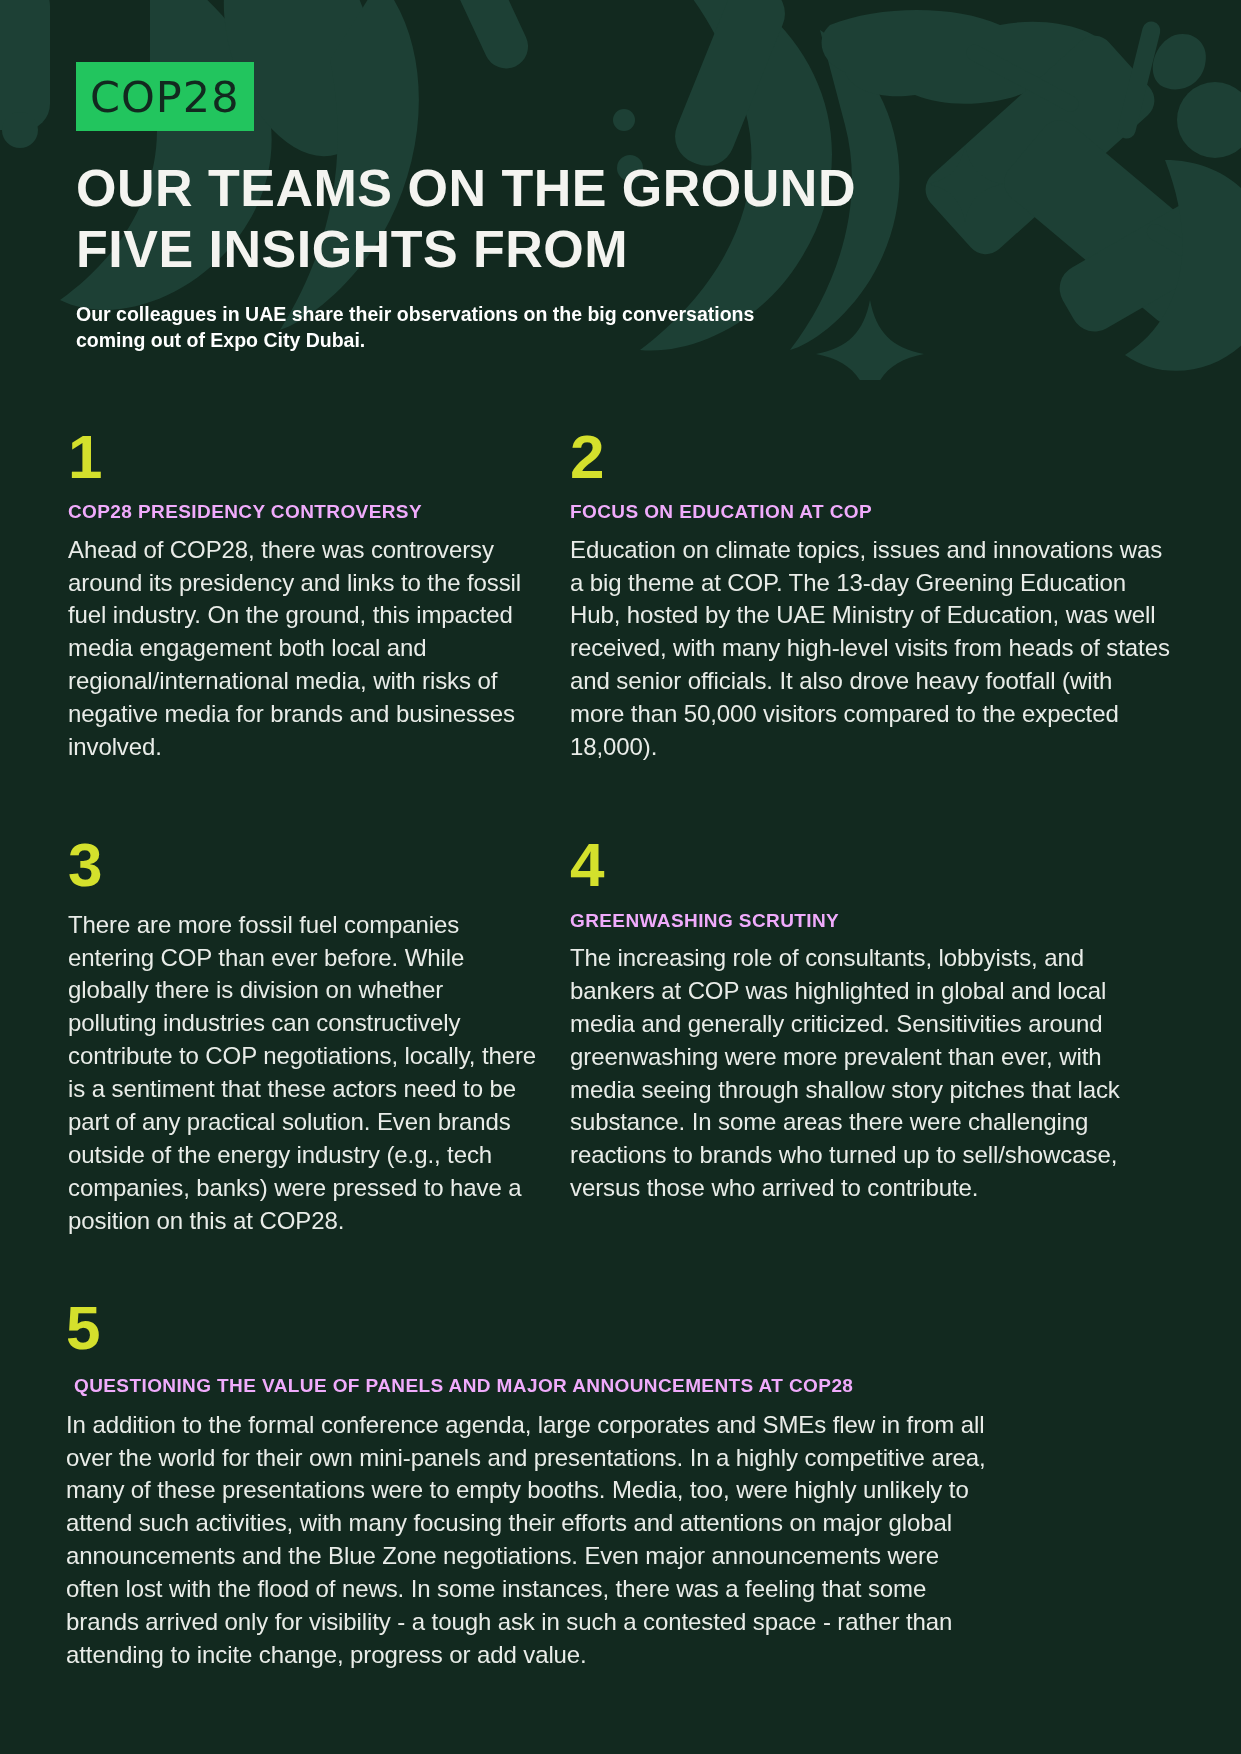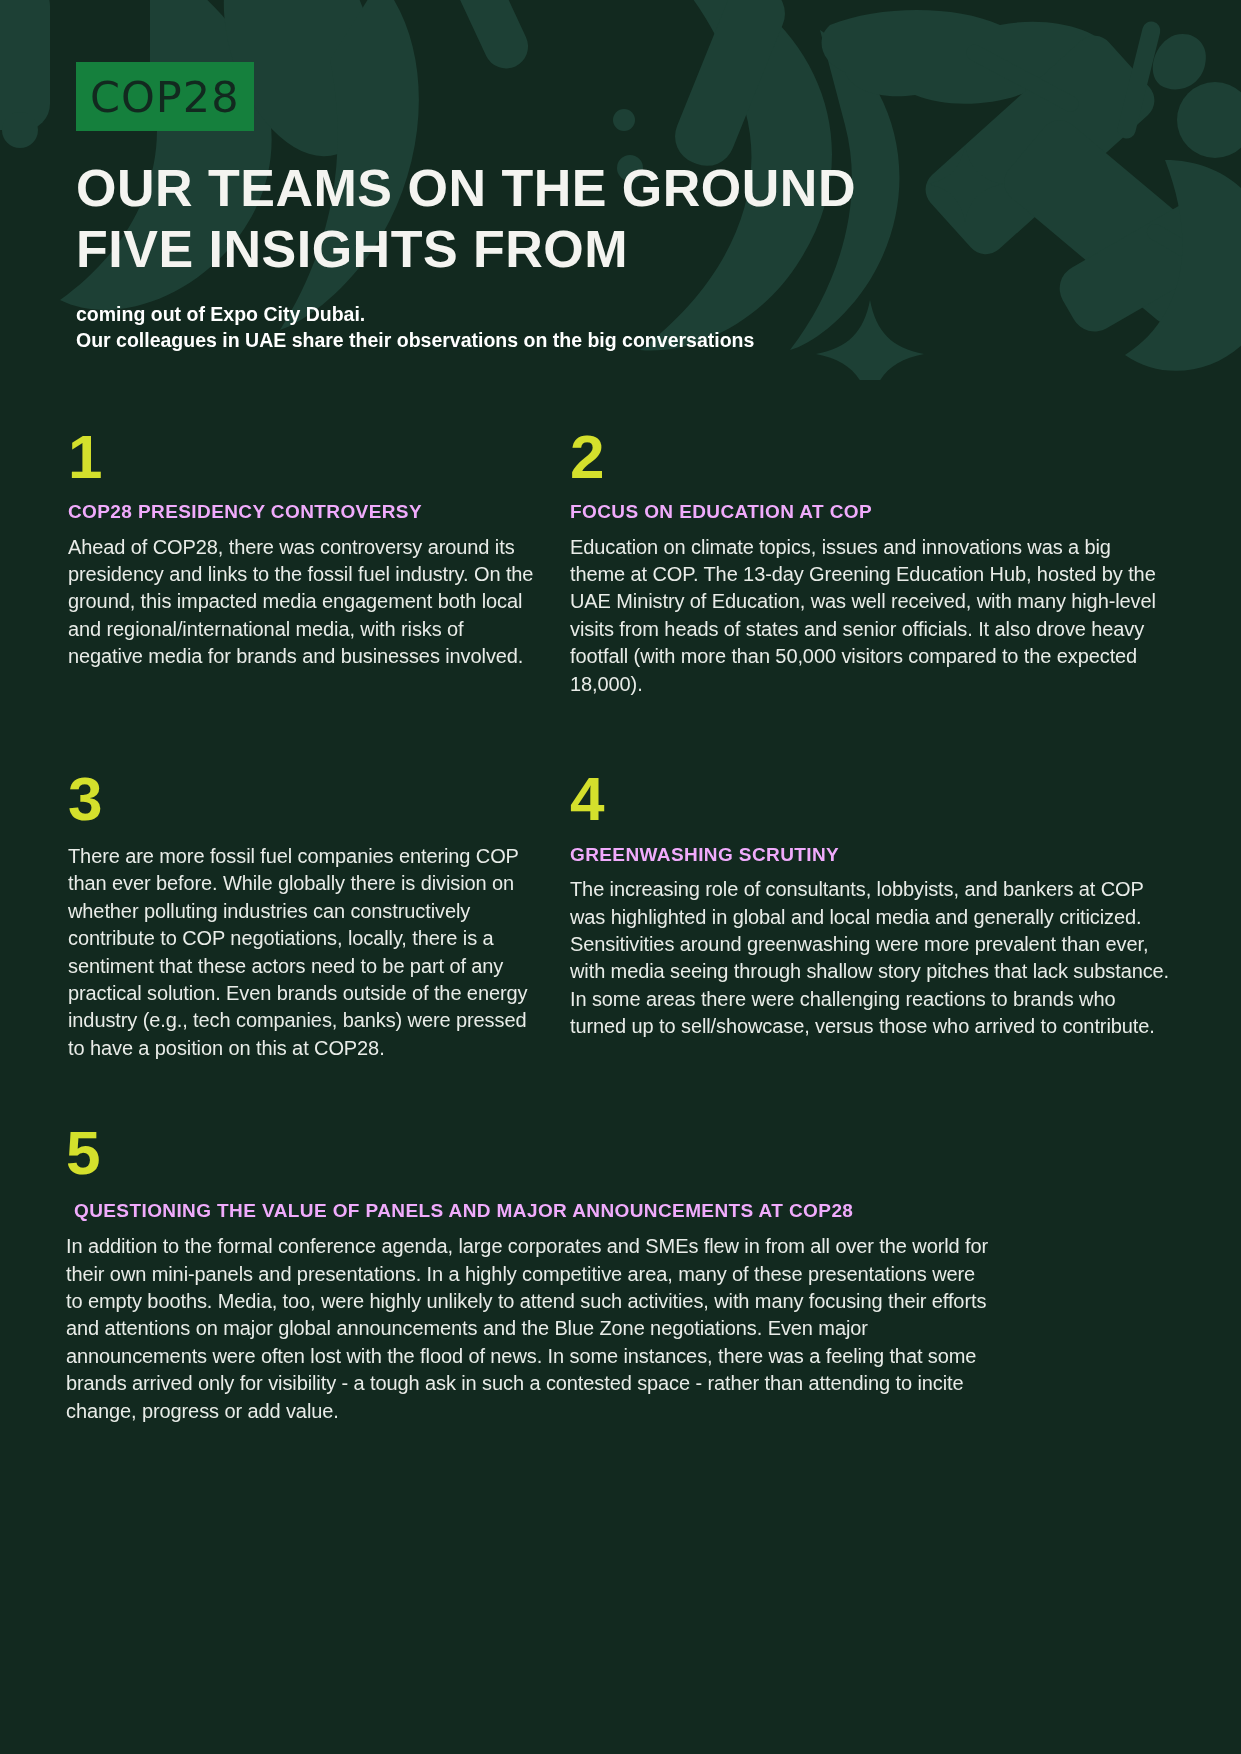--- a/index.html
+++ b/index.html
@@ -27,21 +27,21 @@
 
   
   .header {
     position: relative;
     z-index: 2;
     padding: 62px 0 0 76px;
   }
 
   .badge {
     display: inline-block;
-    background: #15803d;
+    background: #22c55e;
     color: #12291f;
     font-size: 43px;
     font-weight: 400;
     letter-spacing: 1px;
     line-height: 1;
     padding: 14px 14px 12px 14px;
     font-family: "DejaVu Sans", sans-serif;
   }
 
   .title {
@@ -95,21 +95,21 @@
     font-size: 19px;
     font-weight: bold;
     letter-spacing: 0.4px;
     line-height: 1.28;
     text-transform: uppercase;
     margin-bottom: 9px;
   }
 
   .insight-body {
     color: #e9ece8;
-    font-size: 20px;
+    font-size: 24px;
     line-height: 1.37;
     font-weight: 300;
     letter-spacing: -0.1px;
   }
 
   
   .row2 { margin-top: 72px; }
 
   
   .insight-wide {
@@ -166,22 +166,22 @@
 
 <header class="header">
   <div class="badge">COP28</div>
 
   <h1 class="title">
     <span class="line">OUR TEAMS ON THE GROUND</span>
     <span class="line">FIVE INSIGHTS FROM</span>
   </h1>
 
   <p class="subtitle">
+    <span class="line">Our colleagues in UAE share their observations on the big conversations</span>
     <span class="line">coming out of Expo City Dubai.</span>
-    <span class="line">Our colleagues in UAE share their observations on the big conversations</span>
   </p>
 </header>
 
 <section class="insights">
 
   <article class="insight col-left">
     <div class="insight-number">1</div>
     <h2 class="insight-heading">COP28 PRESIDENCY CONTROVERSY</h2>
     <p class="insight-body">Ahead of COP28, there was controversy around its presidency and links to the fossil fuel industry. On the ground, this impacted media engagement both local and regional/international media, with risks of negative media for brands and businesses involved.</p>
   </article>

